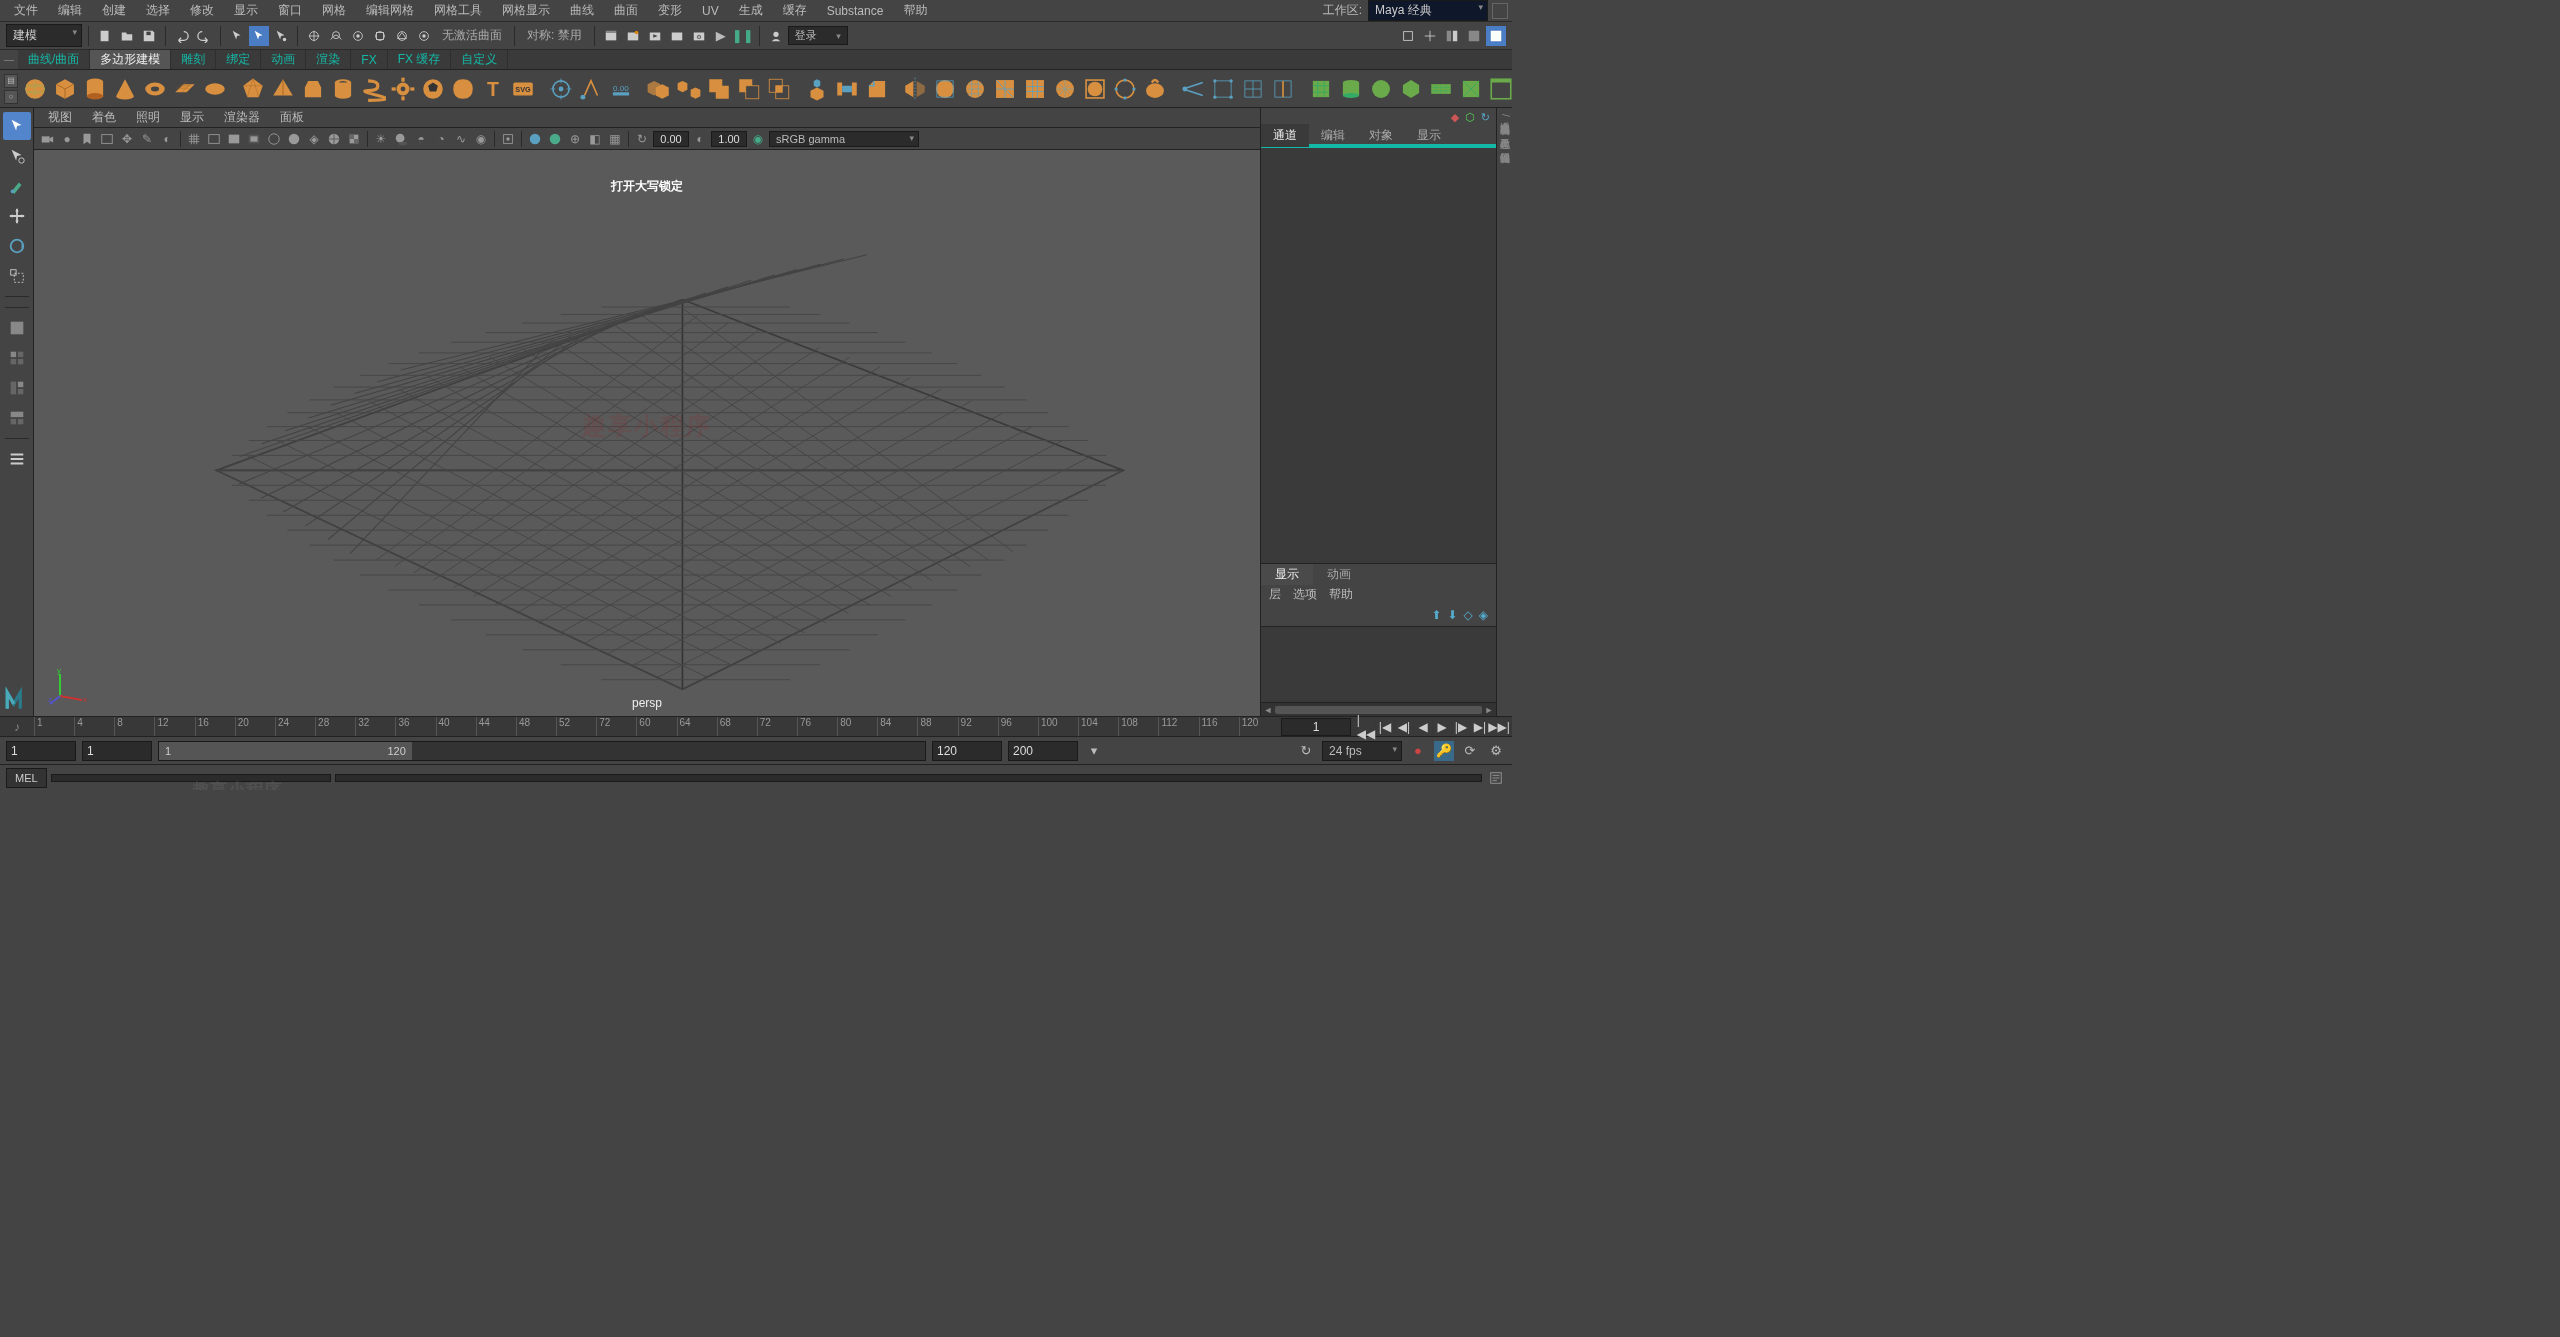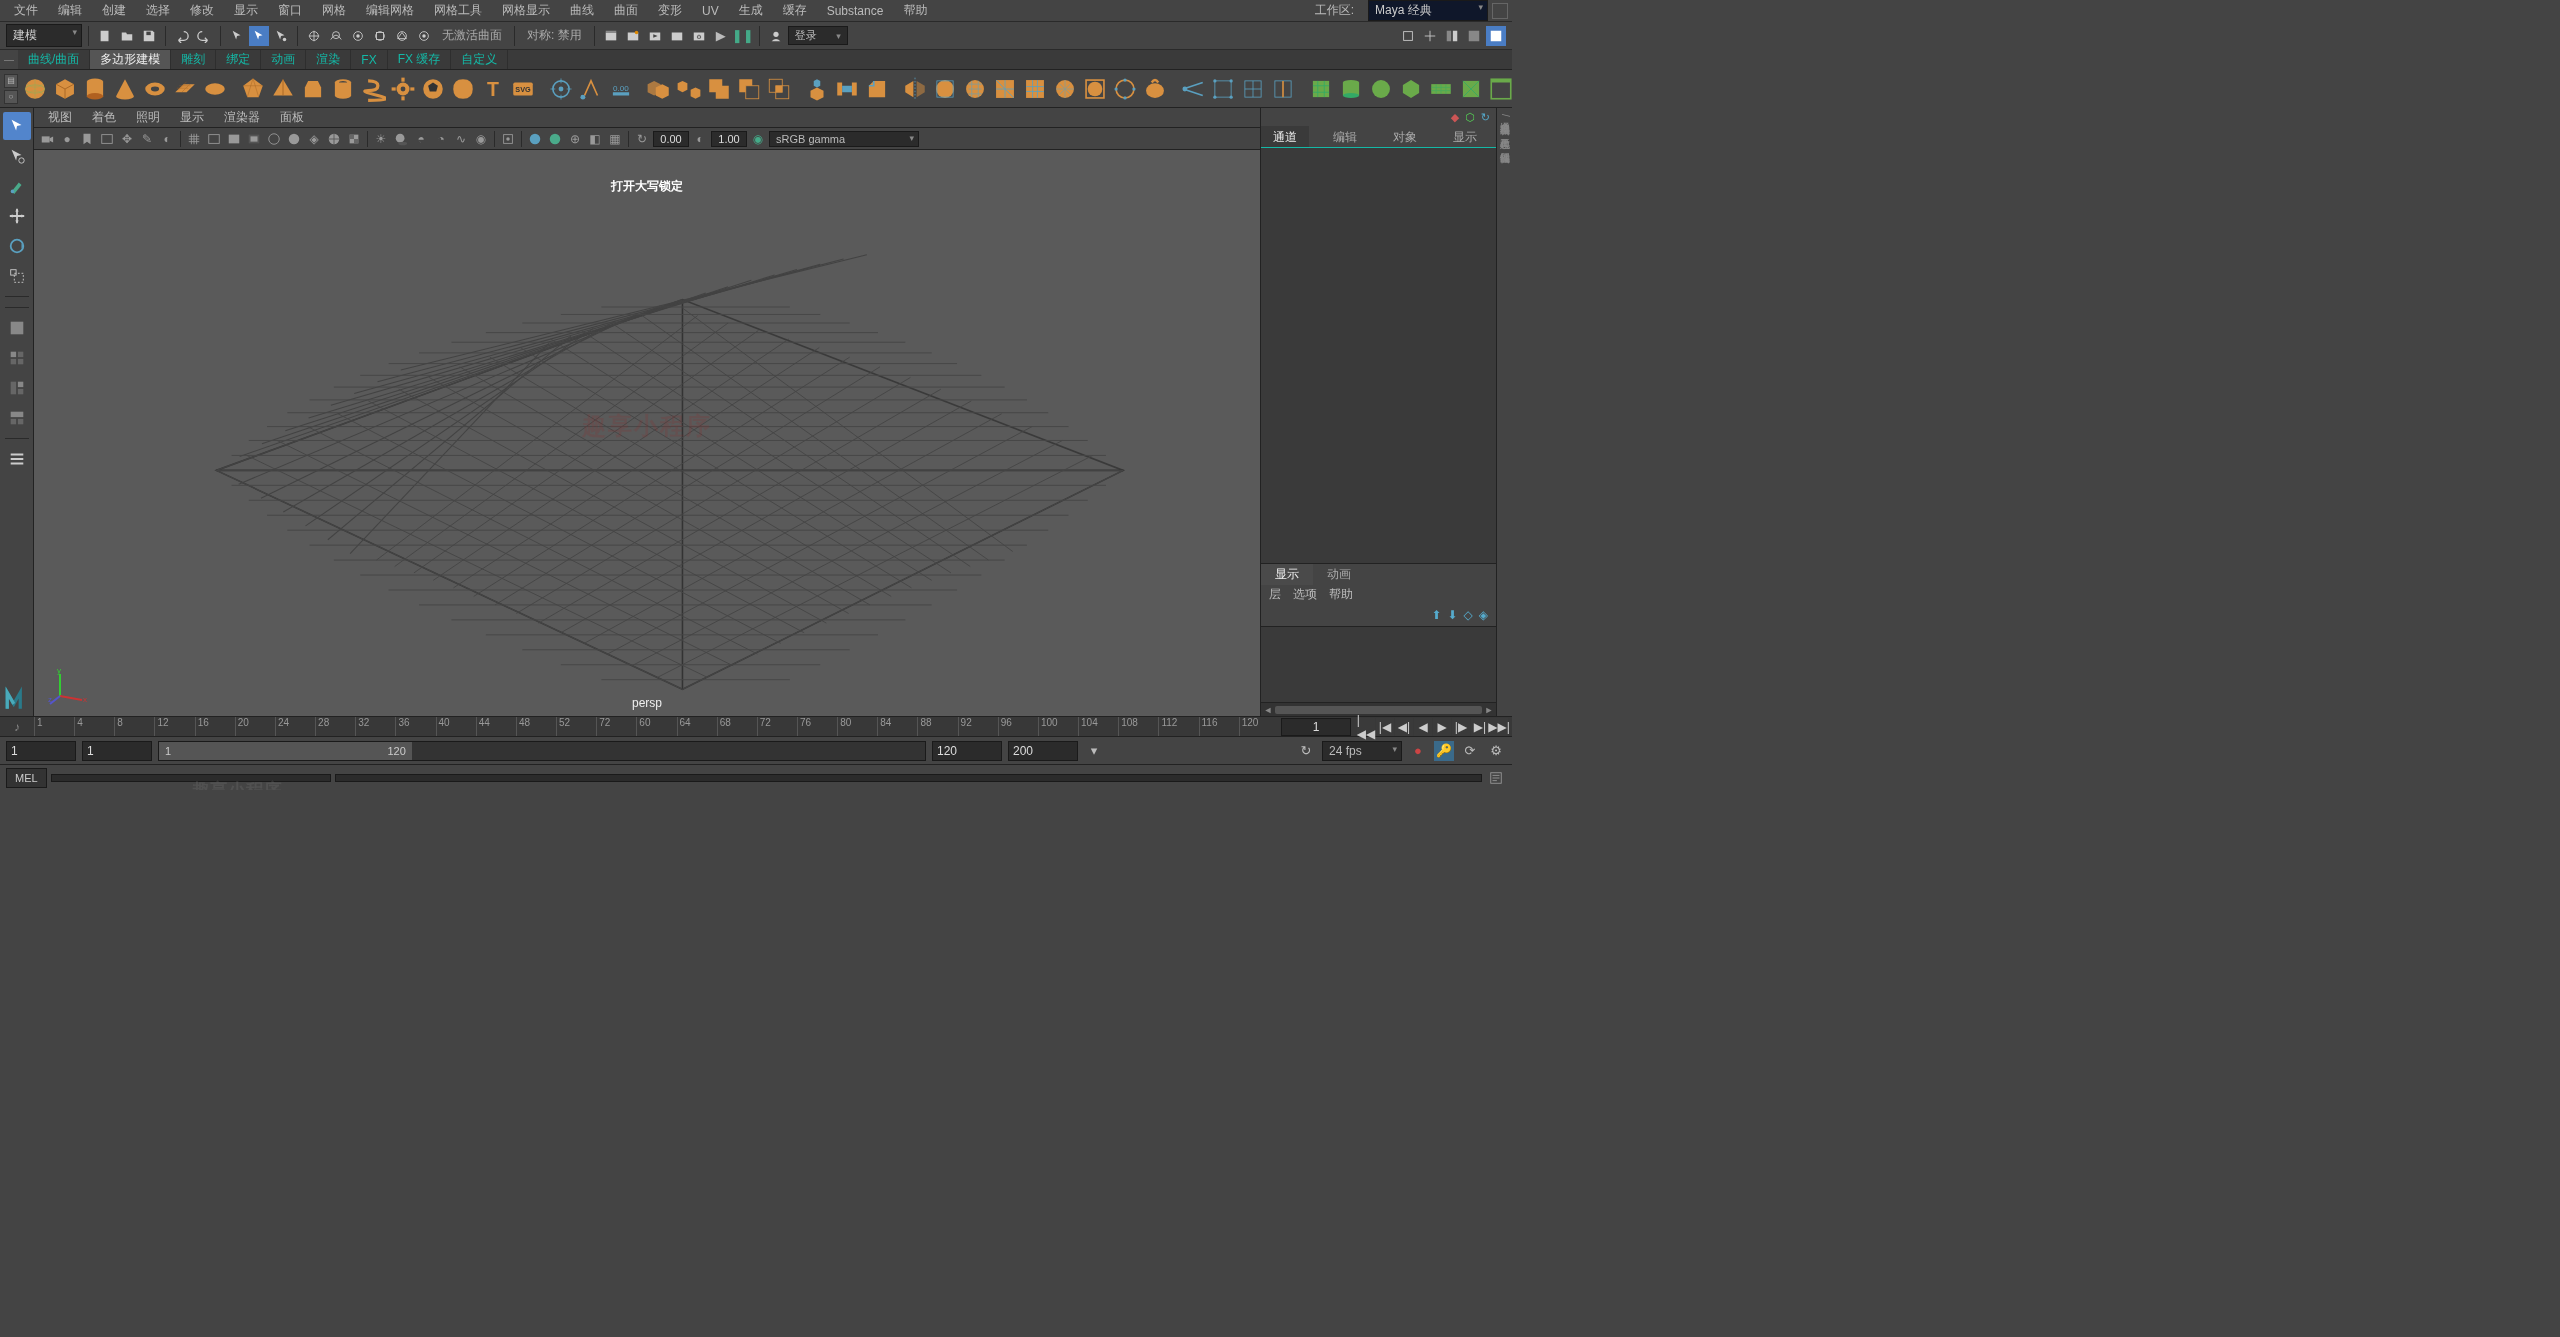--- a/index.html
+++ b/index.html
@@ -2,21 +2,21 @@
 <html><head>
 <meta charset="utf-8">
 <style>
 * { margin: 0; padding: 0; box-sizing: border-box; font-family: "Microsoft YaHei", Arial, sans-serif; }
 body { background: #444444; color: #bbbbbb; font-size: 12px; overflow: hidden; width: 1512px; height: 790px; }
 
 
 .menubar { height: 22px; background: #444444; display: flex; align-items: center; padding: 0 4px; border-bottom: 1px solid #2a2a2a; }
 .menubar .menu-item { padding: 2px 10px; cursor: pointer; font-size: 12px; }
 .menubar .spacer { flex: 1; }
-.workspace-label { font-size: 12px; margin-right: 14px; }
+.workspace-label { font-size: 12px; margin-right: 6px; }
 .workspace-select { background: #0f172a; color: #ccc; border: 1px solid #1a1a1a; padding: 1px 18px 1px 6px; font-size: 12px; position: relative; min-width: 120px; }
 .workspace-select::after { content:"▾"; position: absolute; right: 4px; font-size: 9px; color:#888; }
 .icon-sq { width: 16px; height: 16px; margin-left: 4px; border: 1px solid #666; display: inline-block; }
 
 
 .statusline { height: 28px; background: #444444; display: flex; align-items: center; padding: 2px 6px; gap: 2px; border-bottom: 1px solid #2a2a2a; }
 .combo { background: #2b2b2b; color: #ccc; border: 1px solid #1a1a1a; padding: 2px 6px; min-width: 70px; font-size: 12px; position: relative; }
 .combo::after { content:"▾"; position: absolute; right: 4px; color:#888; font-size:9px; }
 .vsep { width: 1px; height: 20px; background: #2a2a2a; margin: 0 4px; }
 .tb-btn { width: 20px; height: 20px; display: flex; align-items: center; justify-content: center; color: #bbb; cursor: pointer; font-size: 13px; }
@@ -64,21 +64,21 @@
 .viewport { flex: 1; background: #5a5a5a; position: relative; overflow: hidden; }
 .viewport .caps-msg { position: absolute; top: 28px; left: 50%; transform: translateX(-50%); color: #fff; font-size: 12px; font-weight: bold; text-align: right; }
 .viewport .watermark { position: absolute; top: 46%; left: 50%; transform: translateX(-50%); color: rgba(150,40,40,0.18); font-size: 24px; font-weight: bold; letter-spacing: 2px; }
 .viewport .camera-label { position: absolute; bottom: 6px; left: 50%; transform: translateX(-50%); color: #eee; font-size: 12px; }
 .axis-gizmo { position: absolute; bottom: 10px; left: 14px; width: 40px; height: 40px; }
 .grid-svg { position: absolute; inset: 0; width: 100%; height: 100%; }
 
 
 .right-col { width: 236px; display: flex; flex-direction: column; border-left: 1px solid #222; background: #444; }
 .right-icons-bar { height: 18px; display: flex; justify-content: flex-end; align-items: center; gap: 6px; padding: 0 6px; }
-.right-tabs { height: 22px; display: flex; gap: 12px; border-bottom: 1px solid #14b8a6; }
+.right-tabs { height: 22px; display: flex; align-items: center; gap: 0; border-bottom: 4px solid #14b8a6; }
 .right-tab { padding: 3px 12px; font-size: 12px; cursor: pointer; color: #aaa; }
 .right-tab.active { color: #eee; background:#3a3a3a;}
 .channel-body { flex: 1; background: #3a3a3a; }
 .layer-section { border-top: 1px solid #222; }
 .layer-tabs { height: 20px; display: flex; align-items: center; }
 .layer-tab { padding: 2px 14px; font-size: 12px; color: #aaa; cursor: pointer; }
 .layer-tab.active { background: #4a4a4a; color: #eee; }
 .layer-menu { height: 20px; display: flex; align-items: center; gap: 12px; padding: 0 8px; font-size: 12px; }
 .layer-icons { height: 22px; display: flex; justify-content: flex-end; align-items: center; gap: 6px; padding: 0 8px; }
 .layer-body { height: 76px; background: #3a3a3a; border-top: 1px solid #222; }

